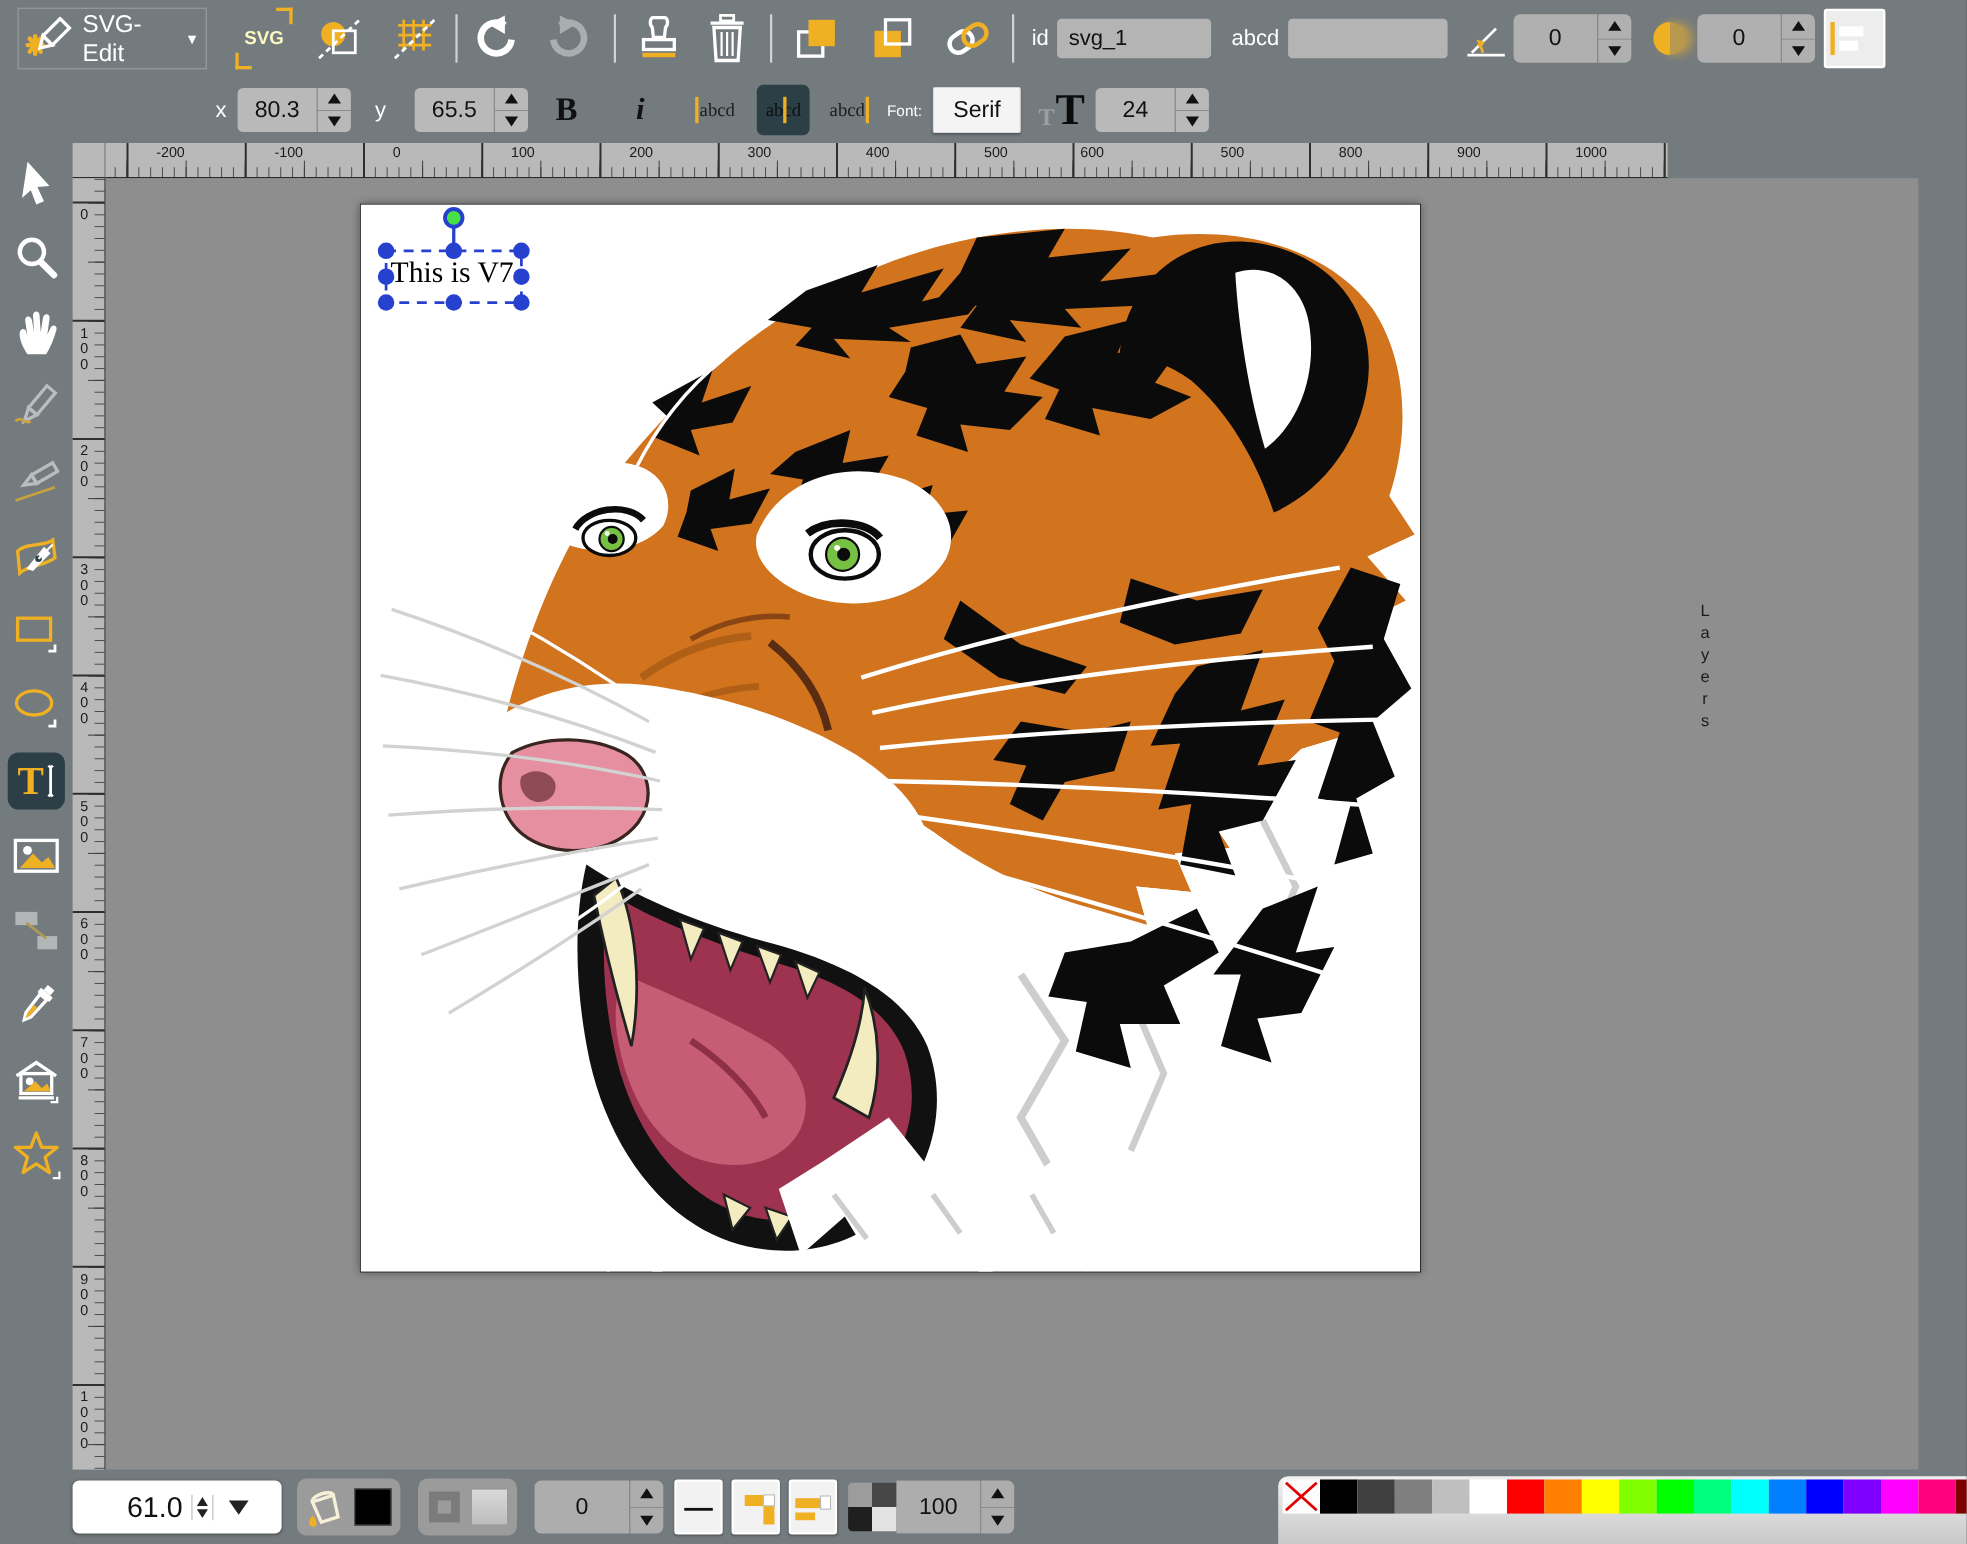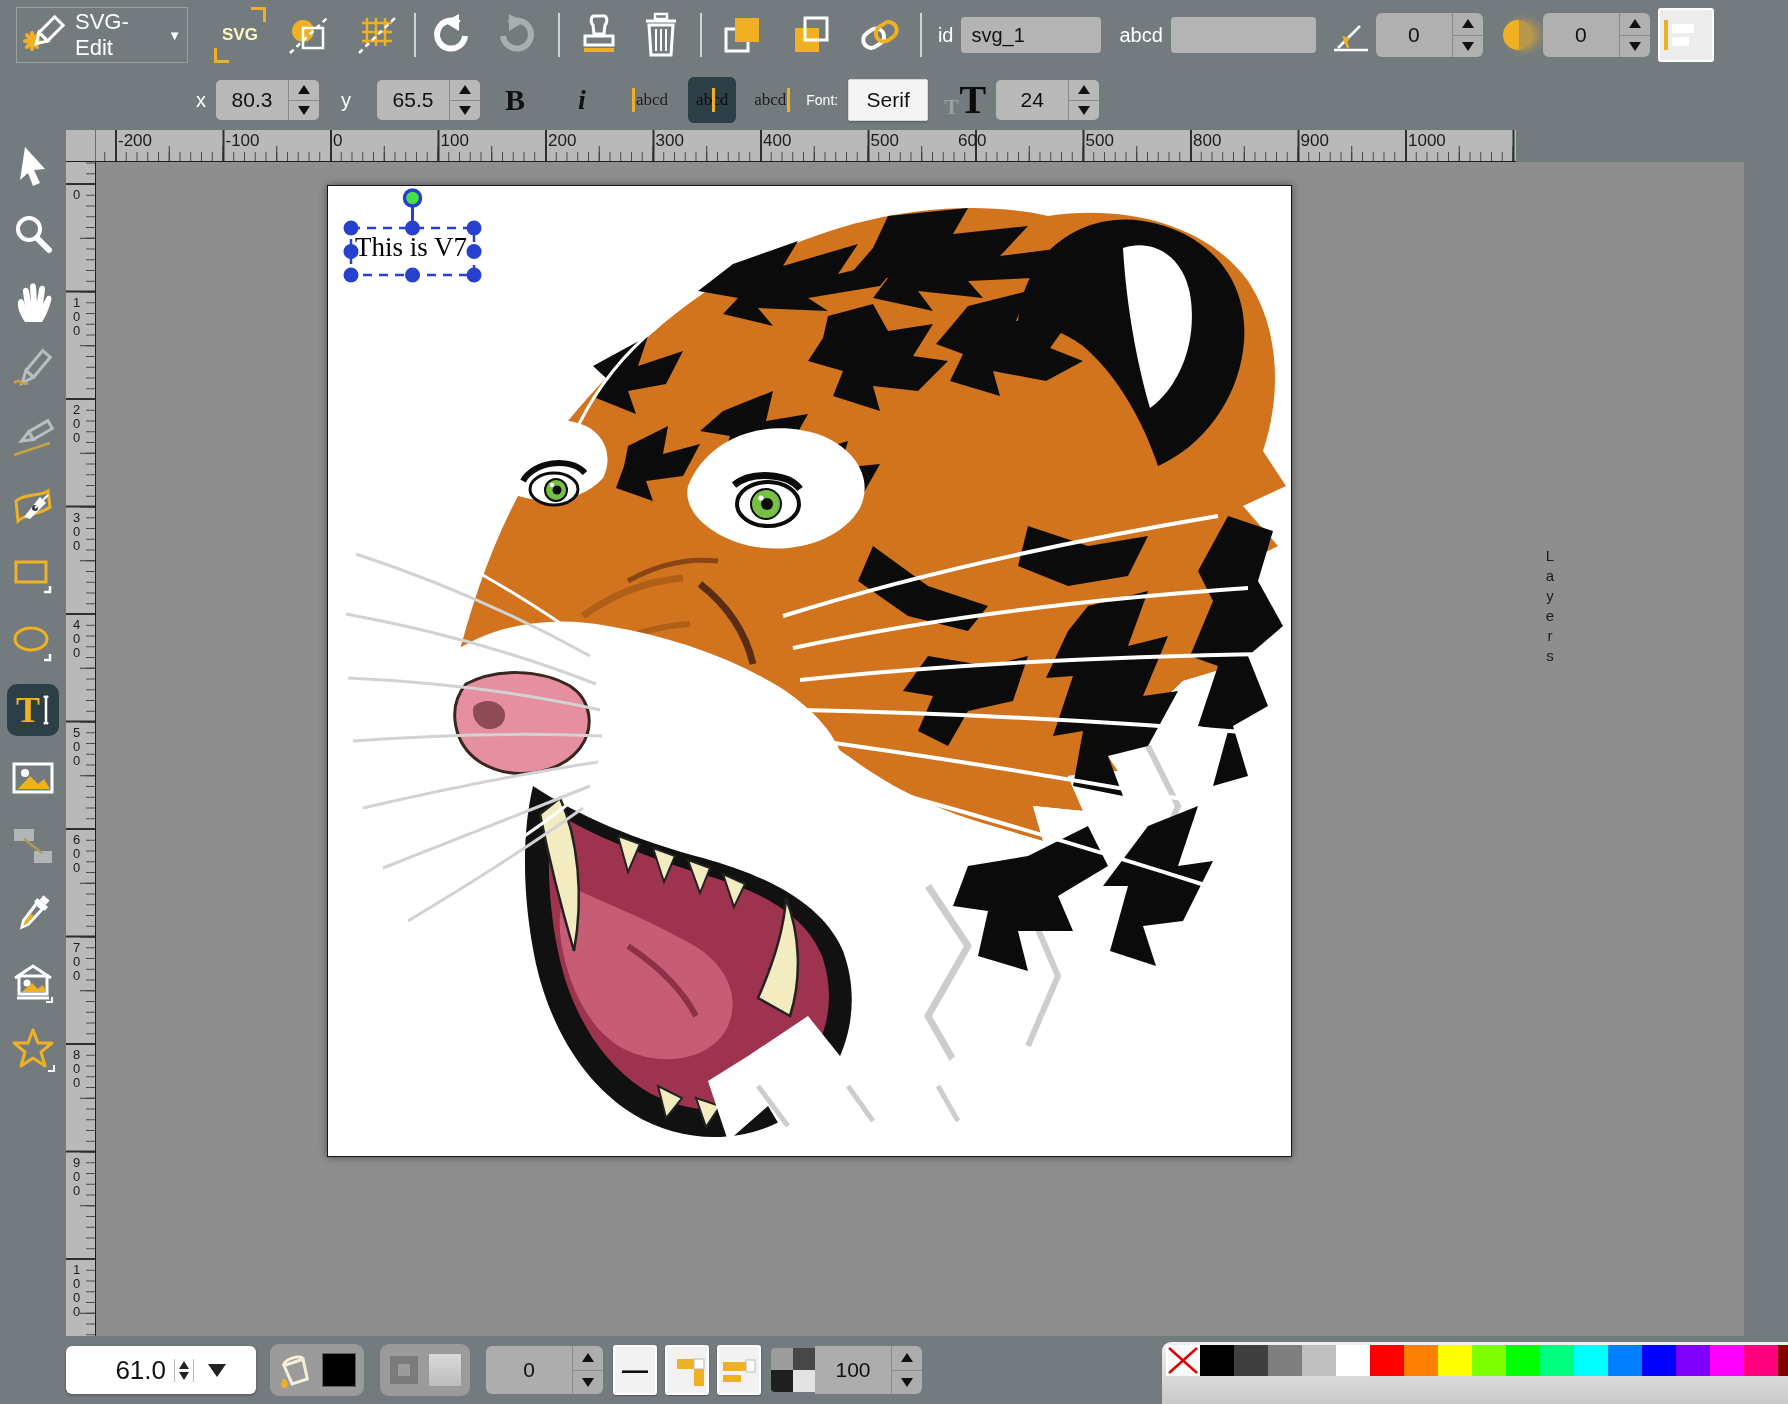--- a/index.html
+++ b/index.html
@@ -64,21 +64,21 @@
   .workarea{position:absolute;left:96px;top:162px;width:1648px;height:1174px;background:#8e8e8e;overflow:hidden;}
   .ruler-corner{position:absolute;left:66px;top:130px;width:30px;height:32px;background:#b9b9b9;border-right:1px solid #6d6d6d;border-bottom:1px solid #1c1c1c;box-sizing:border-box;}
   .h-ruler{position:absolute;left:96px;top:130px;width:1420px;height:32px;background:#b9b9b9;border-bottom:1px solid #1c1c1c;box-sizing:border-box;overflow:hidden;
     background-image:
       linear-gradient(90deg,#2e2e2e 0 1.5px,transparent 1.5px),
       linear-gradient(90deg,#3a3a3a 0 1.2px,transparent 1.2px),
       linear-gradient(90deg,#4a4a4a 0 1px,transparent 1px);
     background-size:107.5px 100%,53.75px 15px,10.75px 9px;
     background-position:234px 0,234px bottom,234px bottom;
     background-repeat:repeat-x;}
-  .h-ruler span{position:absolute;top:1px;font-size:17px;color:#1b1b1b;}
+  .h-ruler span{position:absolute;top:1px;font-size:13px;color:#1b1b1b;padding-left:24px;}
   .v-ruler{position:absolute;left:66px;top:162px;width:30px;height:1174px;background:#b9b9b9;border-right:1px solid #1c1c1c;box-sizing:border-box;overflow:hidden;
     background-image:
       linear-gradient(0deg,#2e2e2e 0 1.5px,transparent 1.5px),
       linear-gradient(0deg,#3a3a3a 0 1.2px,transparent 1.2px),
       linear-gradient(0deg,#4a4a4a 0 1px,transparent 1px);
     background-size:100% 107.5px,15px 53.75px,9px 10.75px;
     background-position:0 23px,right 23px,right 23px;
     background-repeat:repeat-y;}
   .v-ruler div{position:absolute;left:7px;font-size:13px;color:#1b1b1b;line-height:14px;white-space:pre-line;}
   .canvas{position:absolute;left:231px;top:23px;width:963px;height:970px;background:#fff;border:1px solid #151515;box-shadow:0 0 8px rgba(0,0,0,.45);}

